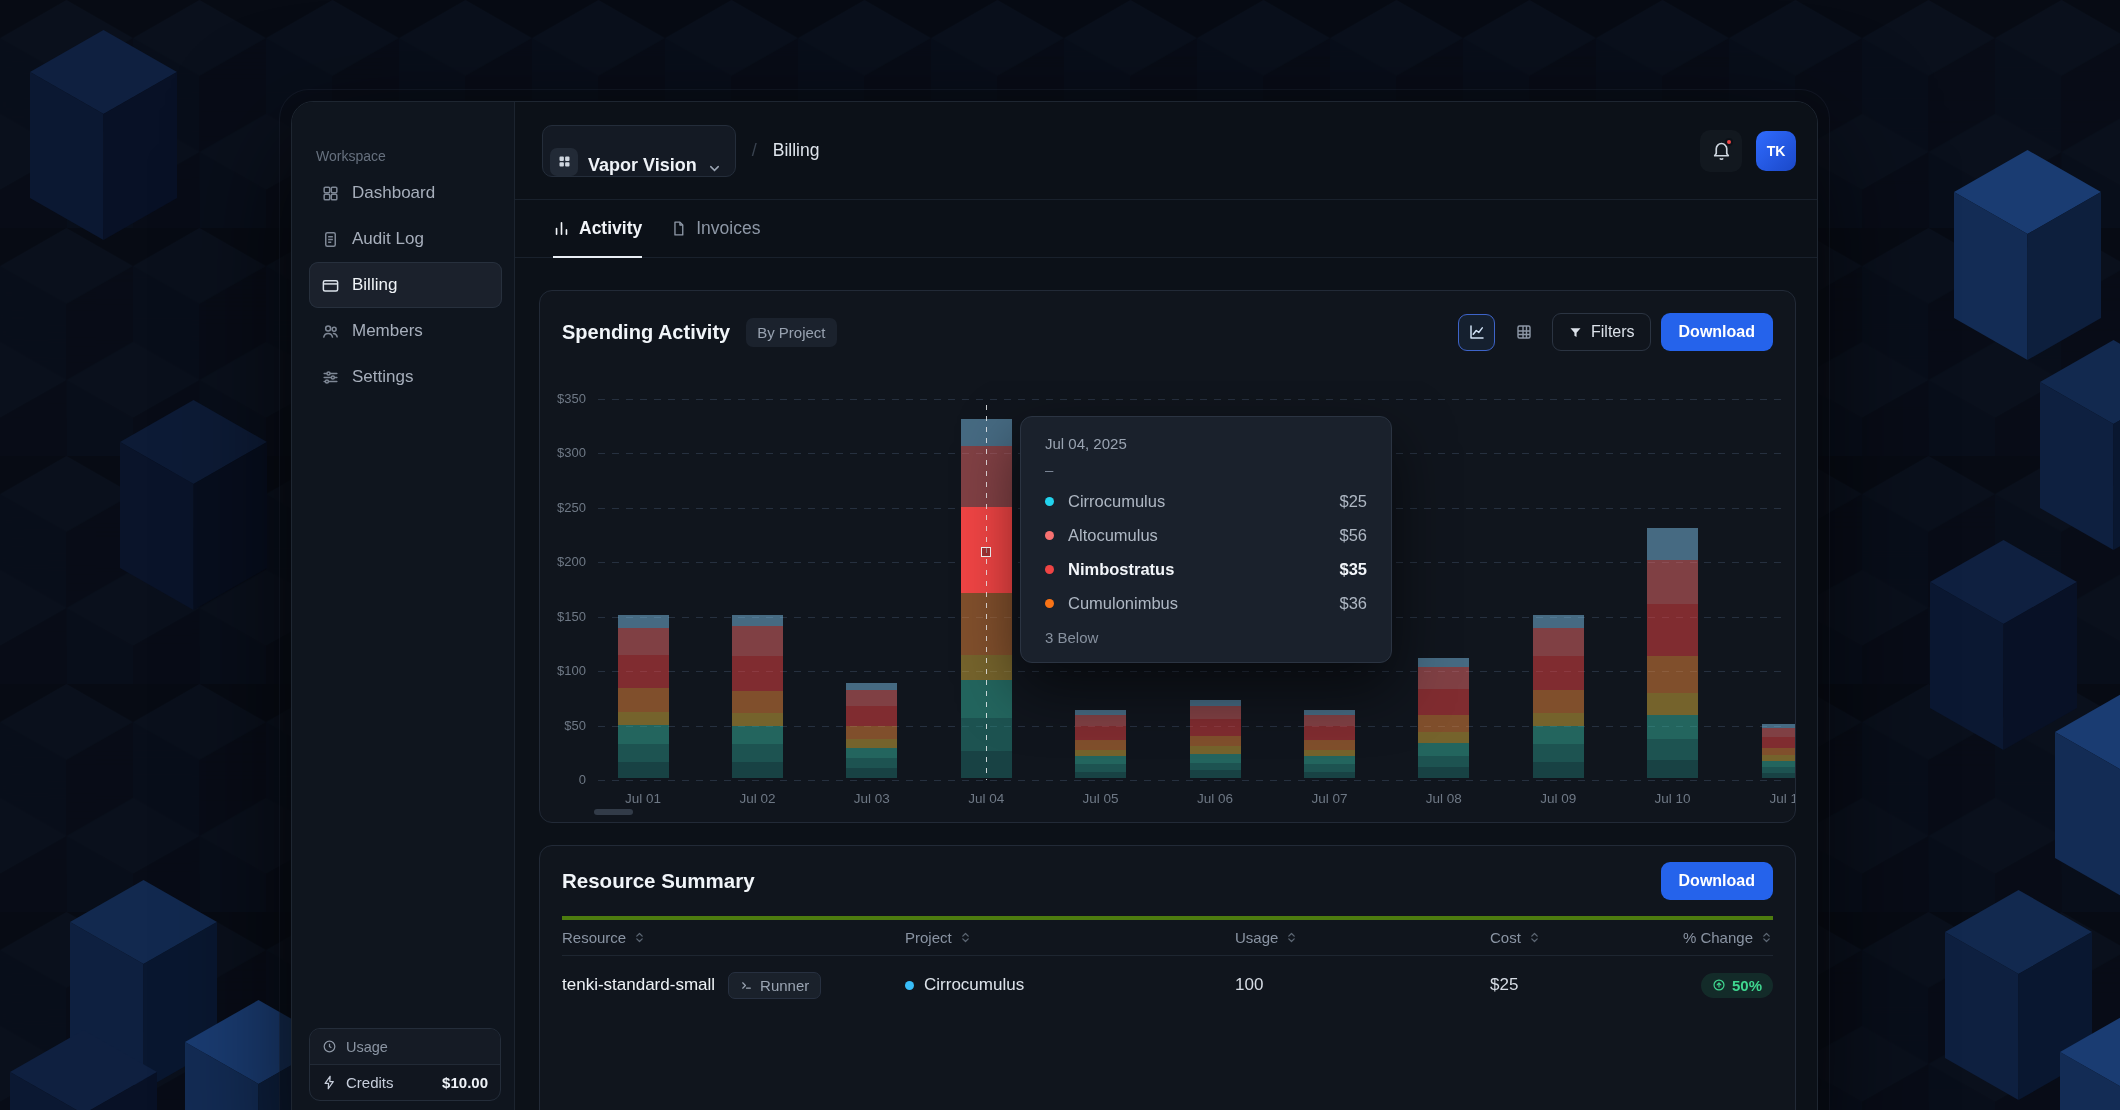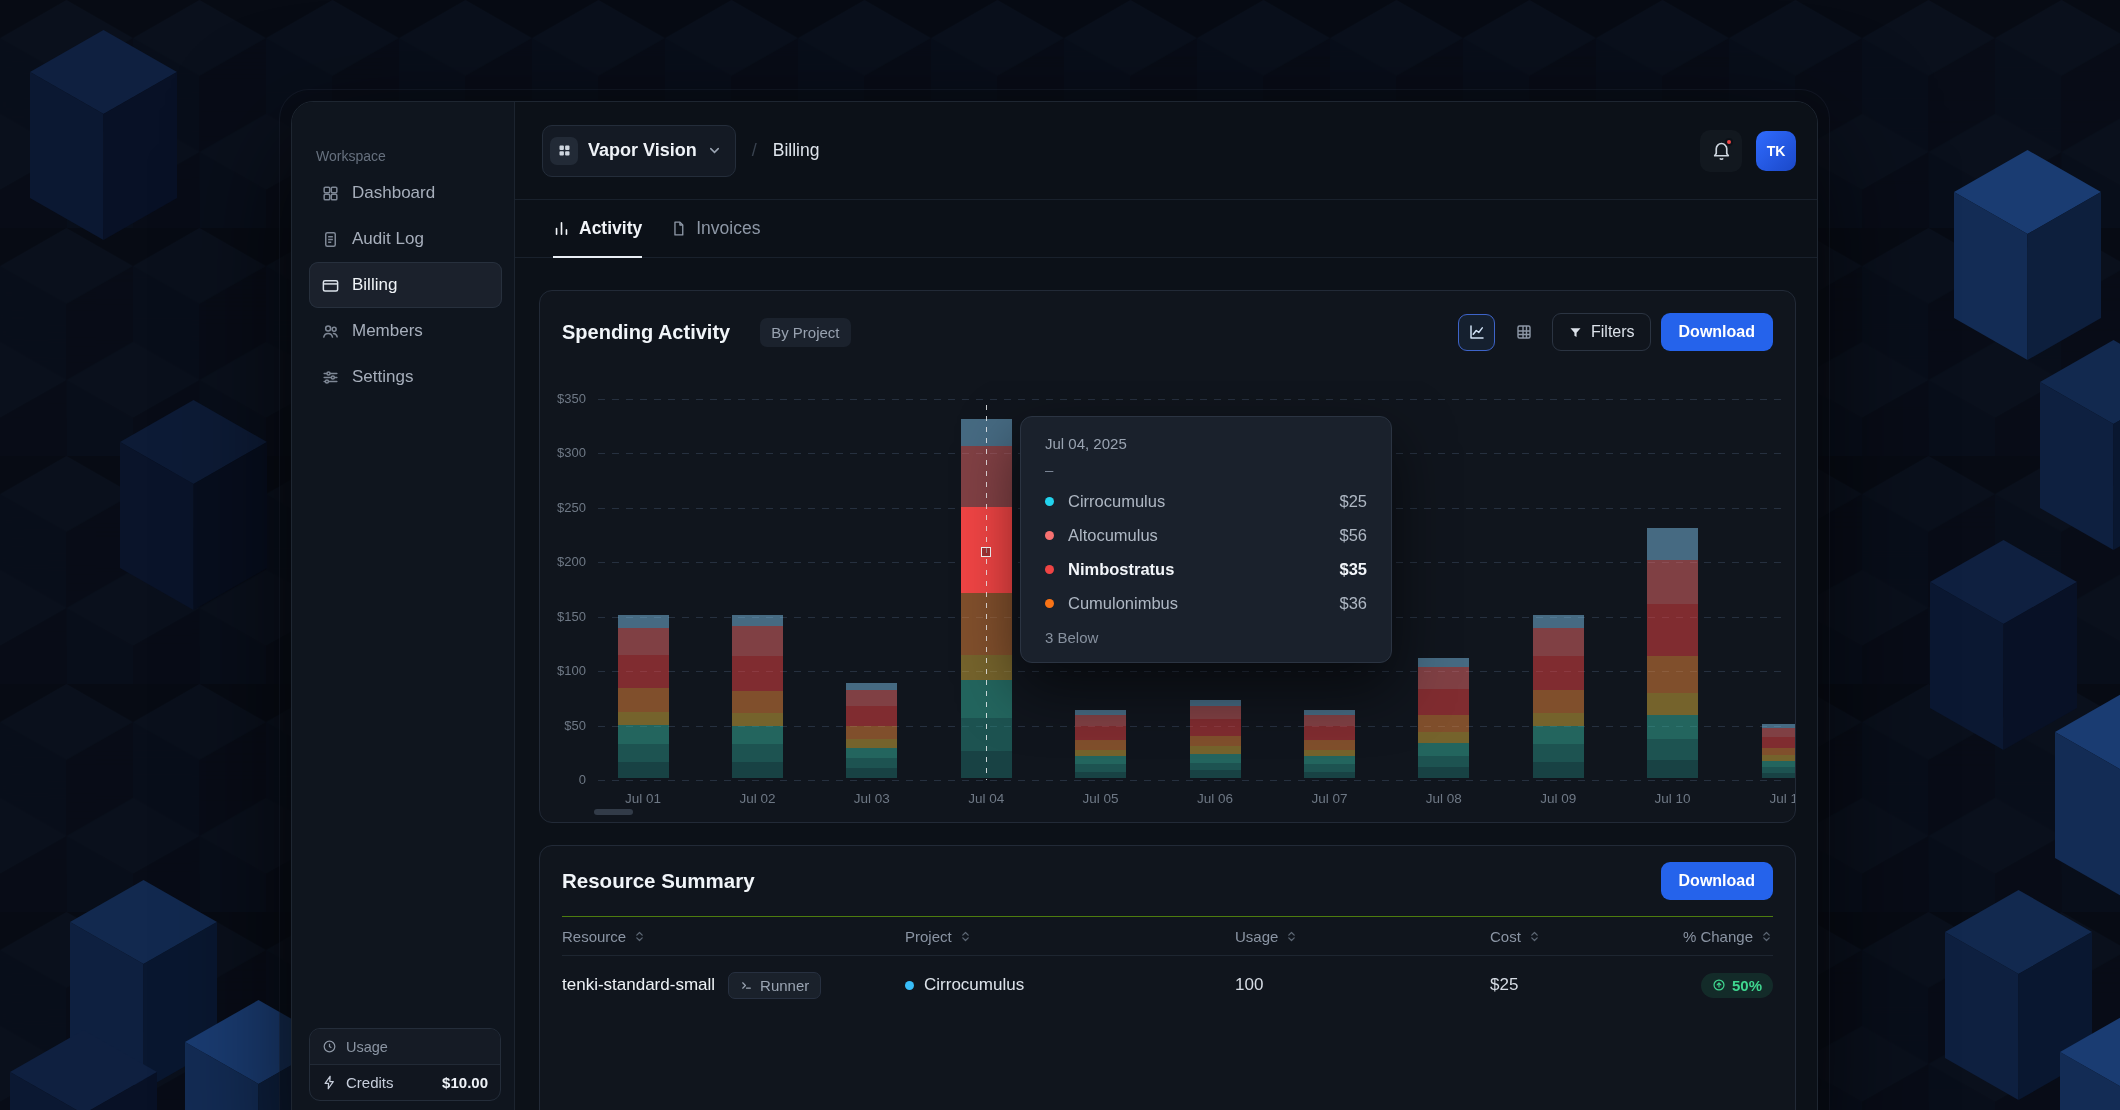--- a/index.html
+++ b/index.html
@@ -21,21 +21,21 @@
   .nav-ic{display:flex;color:#7e8795}
   .nav-item.active .nav-ic{color:#dbe2ea}
   .side-foot{position:absolute;left:17px;top:926px;width:192px;border:1px solid #242d3a;border-radius:11px;background:#11161f;overflow:hidden}
   .uf-row1{display:flex;align-items:center;gap:9px;height:35px;padding:0 12px;color:#8b95a3;font-size:14.5px;background:#151b25}
   .uf-row2{display:flex;align-items:center;gap:9px;height:36px;padding:0 12px;color:#c7cedb;font-size:15px;border-top:1px solid #222a36}
   .uf-val{margin-left:auto;color:#eef2f7;font-weight:600}
 
   
   .main{flex:1;display:flex;flex-direction:column;background:#0c1118;min-width:0}
   .topbar{height:98px;display:flex;align-items:center;padding:0 21px 0 27px;border-bottom:1px solid #19212c}
-  .ws-switch{display:flex;align-items:center;gap:10px;height:52px;padding:0 13px 0 7px;background:#141a24;border:1px solid #242d3a;border-radius:10px;color:#eef2f7;font-size:18px;font-weight:600;font-family:inherit;cursor:pointer}
+  .ws-switch{display:flex;align-items:flex-end;gap:10px;height:52px;padding:0 13px 0 7px;background:#141a24;border:1px solid #242d3a;border-radius:10px;color:#eef2f7;font-size:18px;font-weight:600;font-family:inherit;cursor:pointer}
   .ws-ic{width:28px;height:28px;border-radius:7px;background:#222a36;display:flex;align-items:center;justify-content:center;color:#cfd6df}
   .crumb-sep{color:#39424f;font-size:18px;margin:0 16px}
   .crumb{font-size:17.5px;color:#dfe5ec}
   .top-right{margin-left:auto;display:flex;align-items:center;gap:14px}
   .bell{position:relative;width:42px;height:42px;border-radius:10px;background:#12181f;border:none;color:#cdd5de;display:flex;align-items:center;justify-content:center;cursor:pointer}
   .bell .dot{position:absolute;top:8px;right:9px;width:8px;height:8px;border-radius:50%;background:#ef4444;border:2px solid #0c1118}
   .avatar{width:40px;height:40px;border-radius:10px;background:linear-gradient(135deg,#2f6bff,#1b48c8);display:flex;align-items:center;justify-content:center;font-size:14px;font-weight:700;color:#fff;cursor:pointer}
 
   .tabs{height:58px;display:flex;align-items:stretch;gap:28px;padding-left:38px;border-bottom:1px solid #19212c}
   .tab{position:relative;display:flex;align-items:center;gap:9px;font-size:17.5px;color:#8e98a6;cursor:pointer}
@@ -50,21 +50,21 @@
   .bp-title{font-size:19.5px;font-weight:700;color:#f1f5f9}
   .bp-range{margin-left:18px;font-size:17px;color:#9aa5b2}
   .bp-right{margin-left:auto;display:flex;align-items:center;gap:18px}
   .chip{display:flex;align-items:center;gap:9px;height:40px;padding:0 16px;border:1px solid #2b3442;border-radius:9px;background:transparent;color:#d7dce4;font-size:16px;font-family:inherit;cursor:pointer}
   .xbtn{background:none;border:none;color:#c2cad4;display:flex;cursor:pointer}
 
   
   .spend{position:relative;height:533px;margin-bottom:22px;overflow:hidden}
   .s-head{display:flex;align-items:center;padding:22px 22px 0}
   .s-title{font-size:20px;font-weight:700;color:#f1f5f9}
-  .s-badge{margin-left:30px;background:#1b222d;border-radius:7px;padding:6px 11px;font-size:15px;color:#98a2b0}
+  .s-badge{margin-left:16px;background:#1b222d;border-radius:7px;padding:6px 11px;font-size:15px;color:#98a2b0}
   .s-actions{margin-left:auto;display:flex;align-items:center;gap:10px}
   .icbtn{width:37px;height:37px;border-radius:9px;border:1px solid transparent;background:transparent;color:#8d97a6;display:flex;align-items:center;justify-content:center;cursor:pointer}
   .icbtn.sel{border-color:#3e64c9;background:#15202f;color:#cfe0f4}
   .filters{display:flex;align-items:center;gap:8px;height:38px;padding:0 15px;border:1px solid #2b3442;border-radius:9px;background:#10151d;color:#dbe1e9;font-size:16px;font-family:inherit;cursor:pointer}
   .primary{height:38px;padding:0 18px;border:none;border-radius:9px;background:#2563eb;color:#fff;font-size:16px;font-weight:600;font-family:inherit;cursor:pointer}
 
   .chart{position:absolute;left:0;top:90px;right:0;bottom:0;overflow:hidden}
   .gridline{position:absolute;left:58px;right:14px;height:1px;background:repeating-linear-gradient(90deg,#26303f 0 7px,transparent 7px 14px)}
   .ytick{position:absolute;left:0;width:46px;text-align:right;font-size:13px;color:#6e7885}
   .seg{position:absolute;width:51px;opacity:.5}
@@ -83,21 +83,21 @@
   .tt-val{margin-left:auto}
   .tt-row.em{color:#f2f5f9;font-weight:700}
   .tt-foot{font-size:15px;color:#87919f;margin-top:9px}
 
   
   .res{padding:0 22px;height:420px}
   .r-head{display:flex;align-items:center;height:70px}
   .r-title{font-size:20.5px;font-weight:700;color:#f1f5f9}
   .r-head .primary{margin-left:auto}
   .r-grid{display:grid;grid-template-columns:343px 330px 255px 180px 1fr;align-items:center}
-  .r-thead{height:40px;border-top:1px solid #4d7c0f;border-bottom:1px solid #1e2631;color:#8a94a3;font-size:15px}
+  .r-thead{height:40px;border-top:4px solid #4d7c0f;border-bottom:1px solid #1e2631;color:#8a94a3;font-size:15px}
   .th{display:flex;align-items:center;gap:7px;cursor:pointer}
   .th.right{justify-content:flex-end}
   .r-row{height:58px;font-size:17px;color:#d6dce4}
   .cell-res{display:flex;align-items:center;gap:13px;color:#eef2f6}
   .tagchip{display:flex;align-items:center;gap:7px;padding:4px 11px;border-radius:7px;background:#1a212b;border:1px solid #273040;color:#9aa4b2;font-size:15px}
   .cell-proj{display:flex;align-items:center;gap:10px;color:#dde3ea}
   .pdot{width:9px;height:9px;border-radius:50%}
   .cell-change{display:flex;justify-content:flex-end}
   .pill{display:flex;align-items:center;gap:6px;padding:4px 11px;border-radius:999px;background:rgba(45,190,125,.13);color:#3fd68f;font-size:15px;font-weight:700}
 </style>

